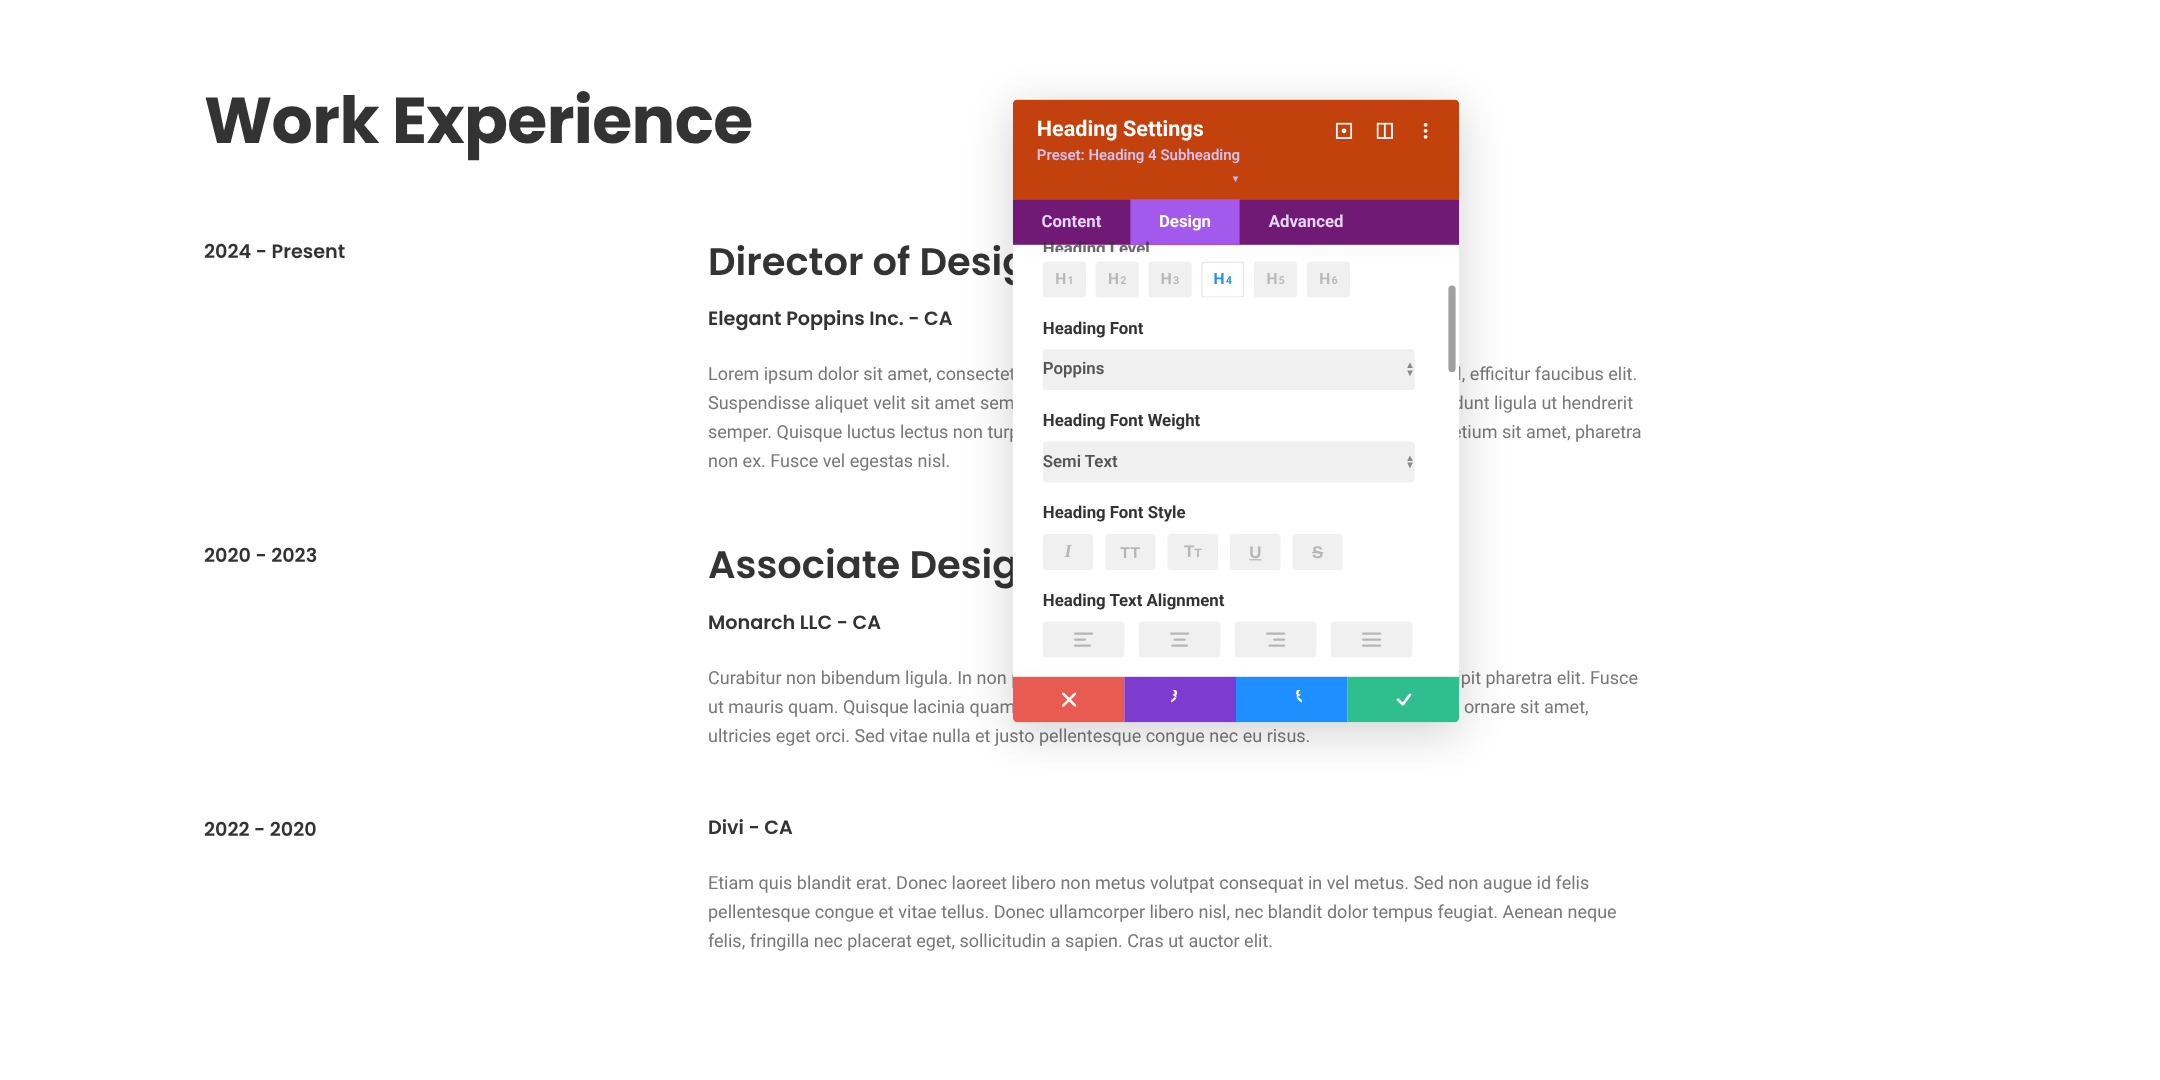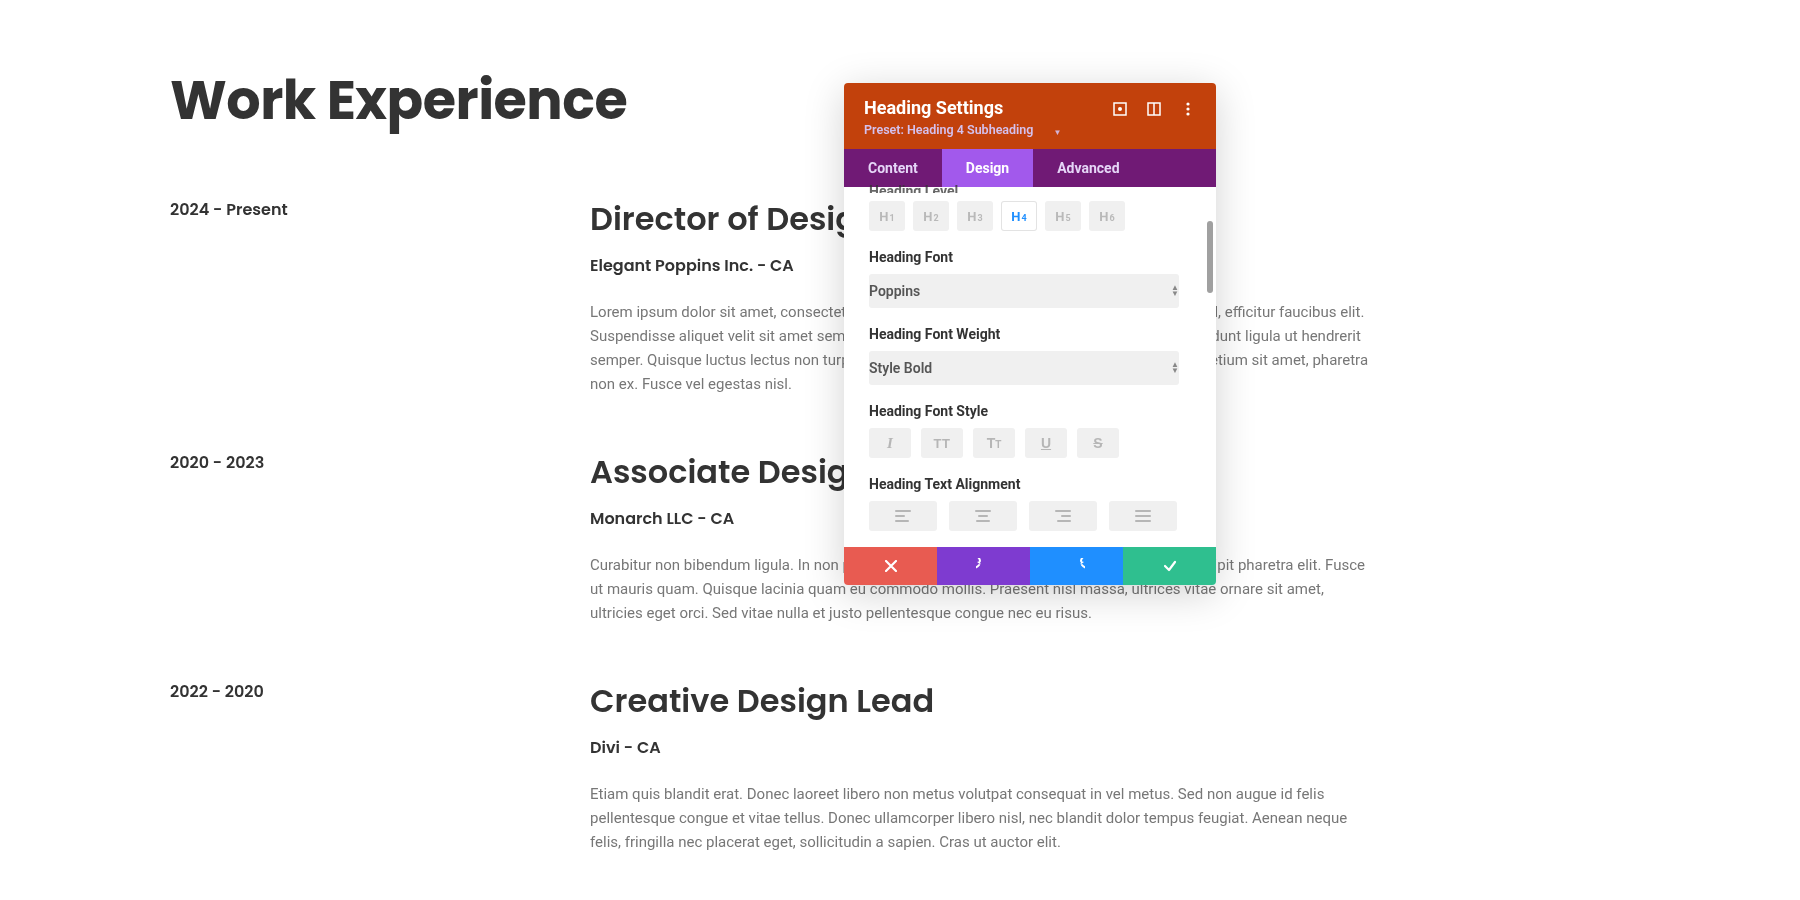--- a/index.html
+++ b/index.html
@@ -90,21 +90,22 @@
   .modal-title {
     font-size: 18px;
     font-weight: 700;
   }
   .modal-preset {
     font-size: 12.5px;
     font-weight: 600;
     color: #d4c1ee;
     display: flex;
     align-items: flex-end;
-    gap: 20px;
+    gap: 8px;
+    flex-direction: column;
   }
   .modal-preset .chev {
     font-size: 8px;
     opacity: 0.9;
   }
   .modal-header-icons {
     display: flex;
     gap: 18px;
     align-items: center;
     padding-top: 4px;
@@ -315,21 +316,20 @@
     <div class="job-body">
       <div class="job-title">Associate Design Director</div>
       <div class="job-subtitle">Monarch LLC - CA</div>
       <div class="job-desc">Curabitur non bibendum ligula. In non pulvinar purus. Curabitur nisi odio, blandit et elit at, suscipit pharetra elit. Fusce ut mauris quam. Quisque lacinia quam eu commodo mollis. Praesent nisl massa, ultrices vitae ornare sit amet, ultricies eget orci. Sed vitae nulla et justo pellentesque congue nec eu risus.</div>
     </div>
   </div>
 
   <div class="job-row">
     <div class="job-dates">2022 - 2020</div>
     <div class="job-body">
-      <div class="job-title">Creative Design Lead</div>
       <div class="job-subtitle">Divi - CA</div>
       <div class="job-desc">Etiam quis blandit erat. Donec laoreet libero non metus volutpat consequat in vel metus. Sed non augue id felis pellentesque congue et vitae tellus. Donec ullamcorper libero nisl, nec blandit dolor tempus feugiat. Aenean neque felis, fringilla nec placerat eget, sollicitudin a sapien. Cras ut auctor elit.</div>
     </div>
   </div>
 </div>
 
 <div class="modal">
   <div class="modal-header">
     <div class="modal-header-left">
       <div class="modal-title">Heading Settings</div>
@@ -384,21 +384,21 @@
     <div class="select-box">
       <span>Poppins</span>
       <span class="select-caret">
           <span>▲</span>
           <span>▼</span>
         </span>
     </div>
 
     <div class="field-label">Heading Font Weight</div>
     <div class="select-box">
-      <span>Style Bold</span>
+      <span>Semi Text</span>
       <span class="select-caret">
           <span>▲</span>
           <span>▼</span>
         </span>
     </div>
 
     <div class="field-label">Heading Font Style</div>
     <div class="style-row">
       <div class="style-btn">
           <span class="italic">I</span>

